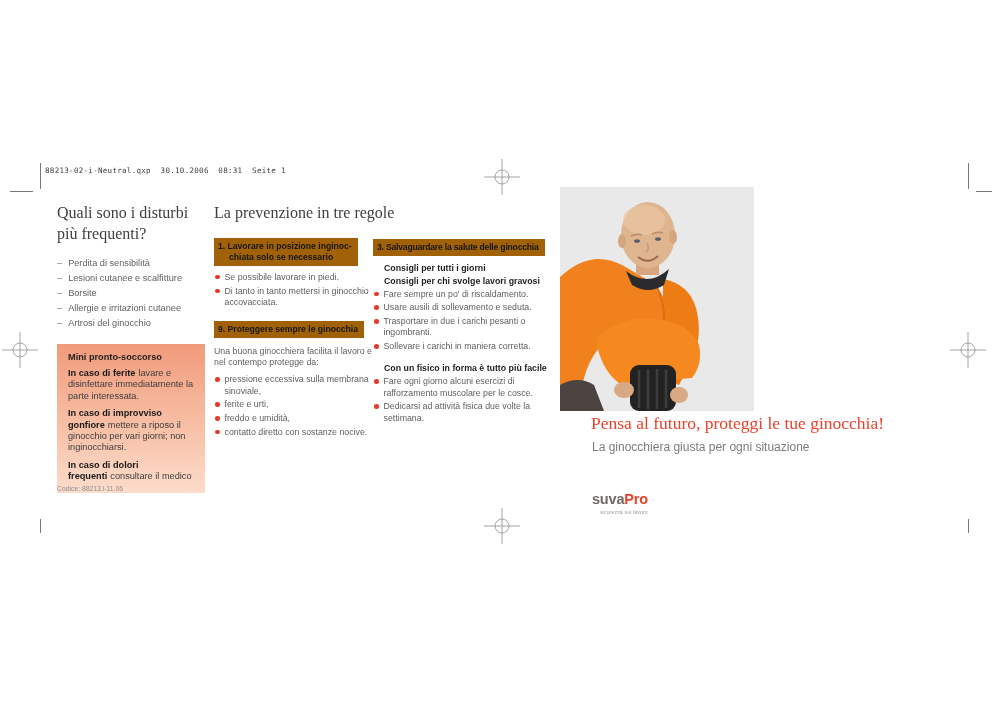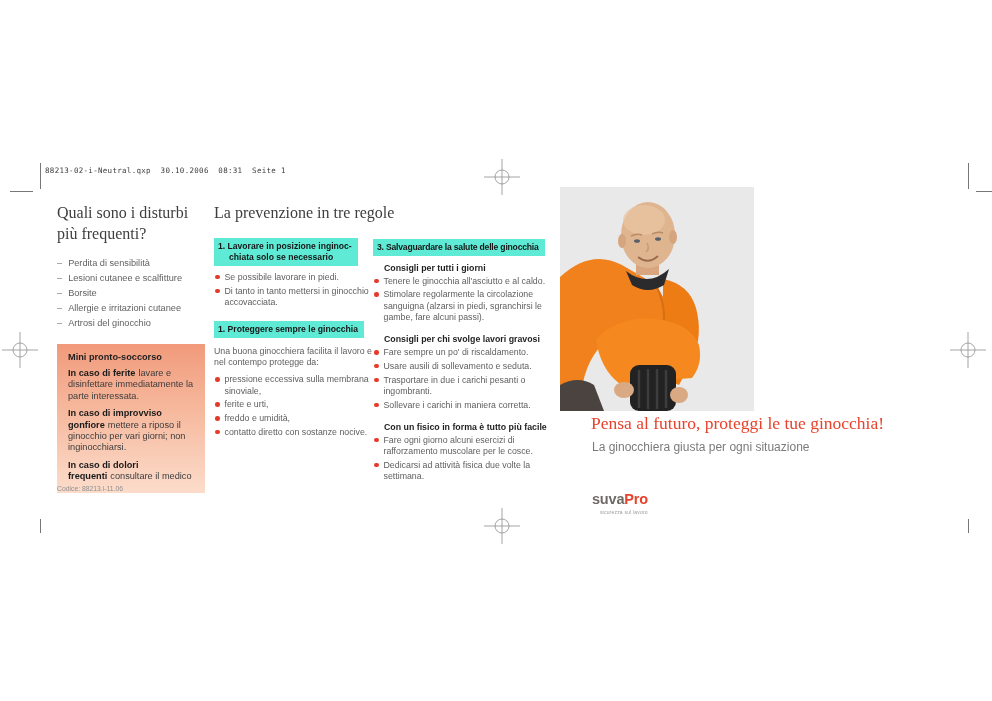--- a/index.html
+++ b/index.html
@@ -28,21 +28,21 @@
   .box-title{font-size:9.2px;font-weight:bold;color:#1f1f1f;margin:0 0 6px;}
   .fa-item{font-size:9.2px;color:#3c3c3c;line-height:1.24;margin:0 0 6px;}
   .fa-item:last-child{margin-bottom:0;}
   .fa-lead{font-weight:bold;color:#1a1a1a;margin-right:3px;}
 
   .codice{position:absolute;left:57px;top:485px;font-size:6.8px;color:#8f8f8f;}
 
   
   .colA{position:absolute;left:214px;top:203px;width:160px;}
   .colA .serif-h{white-space:nowrap;margin-bottom:14px;}
-  .rule-title{display:inline-block;background:#5eead4;color:#161616;font-weight:bold;
+  .rule-title{display:inline-block;background:#a16207;color:#161616;font-weight:bold;
               font-size:8.6px;line-height:1.35;padding:3px 6px 2px 15px;text-indent:-11px;
               white-space:pre-line;margin:0 0 6px;}
   .nowrap{white-space:nowrap;}
   .bullets{margin:0 0 10px;}
   .bullet{display:flex;margin-bottom:2.5px;}
   .dot{width:4.5px;height:4.5px;border-radius:50%;background:#e5392a;flex:0 0 auto;margin:3px 5px 0 1px;}
   .btext{font-size:8.8px;color:#5e5e5e;line-height:1.28;white-space:pre-line;}
   .intro{font-size:8.8px;color:#5e5e5e;line-height:1.28;margin:2px 0 6px;}
 
   .colB{position:absolute;left:373px;top:236px;width:188px;}
@@ -136,21 +136,21 @@
     <div class="bullets">
       <div class="bullet">
           <span class="dot"></span>
           <span class="btext">Se possibile lavorare in piedi.</span>
         </div>
       <div class="bullet">
           <span class="dot"></span>
           <span class="btext">Di tanto in tanto mettersi in ginocchio accovacciata.</span>
         </div>
     </div>
-    <div class="rule-title nowrap">1. Proteggere sempre le ginocchia</div>
+    <div class="rule-title nowrap">9. Proteggere sempre le ginocchia</div>
     <div class="intro">Una buona ginocchiera facilita il lavoro e nel contempo protegge da:</div>
     <div class="bullets">
       <div class="bullet">
           <span class="dot"></span>
           <span class="btext">pressione eccessiva sulla membrana sinoviale,</span>
         </div>
       <div class="bullet">
           <span class="dot"></span>
           <span class="btext">ferite e urti,</span>
         </div>
@@ -162,30 +162,20 @@
           <span class="dot"></span>
           <span class="btext">contatto diretto con sostanze nocive.</span>
         </div>
     </div>
   </div>
 
   <div class="colB">
     <div class="rule-title nowrap">3. Salvaguardare la salute delle ginocchia</div>
 
     <div class="group-h">Consigli per tutti i giorni</div>
-    <div class="bullets">
-      <div class="bullet">
-          <span class="dot"></span>
-          <span class="btext">Tenere le ginocchia all'asciutto e al caldo.</span>
-        </div>
-      <div class="bullet">
-          <span class="dot"></span>
-          <span class="btext">Stimolare regolarmente la circolazione sanguigna (alzarsi in piedi, sgranchirsi le gambe, fare alcuni passi).</span>
-        </div>
-    </div>
 
     <div class="group-h">Consigli per chi svolge lavori gravosi</div>
     <div class="bullets">
       <div class="bullet">
           <span class="dot"></span>
           <span class="btext">Fare sempre un po' di riscaldamento.</span>
         </div>
       <div class="bullet">
           <span class="dot"></span>
           <span class="btext">Usare ausili di sollevamento e seduta.</span>

